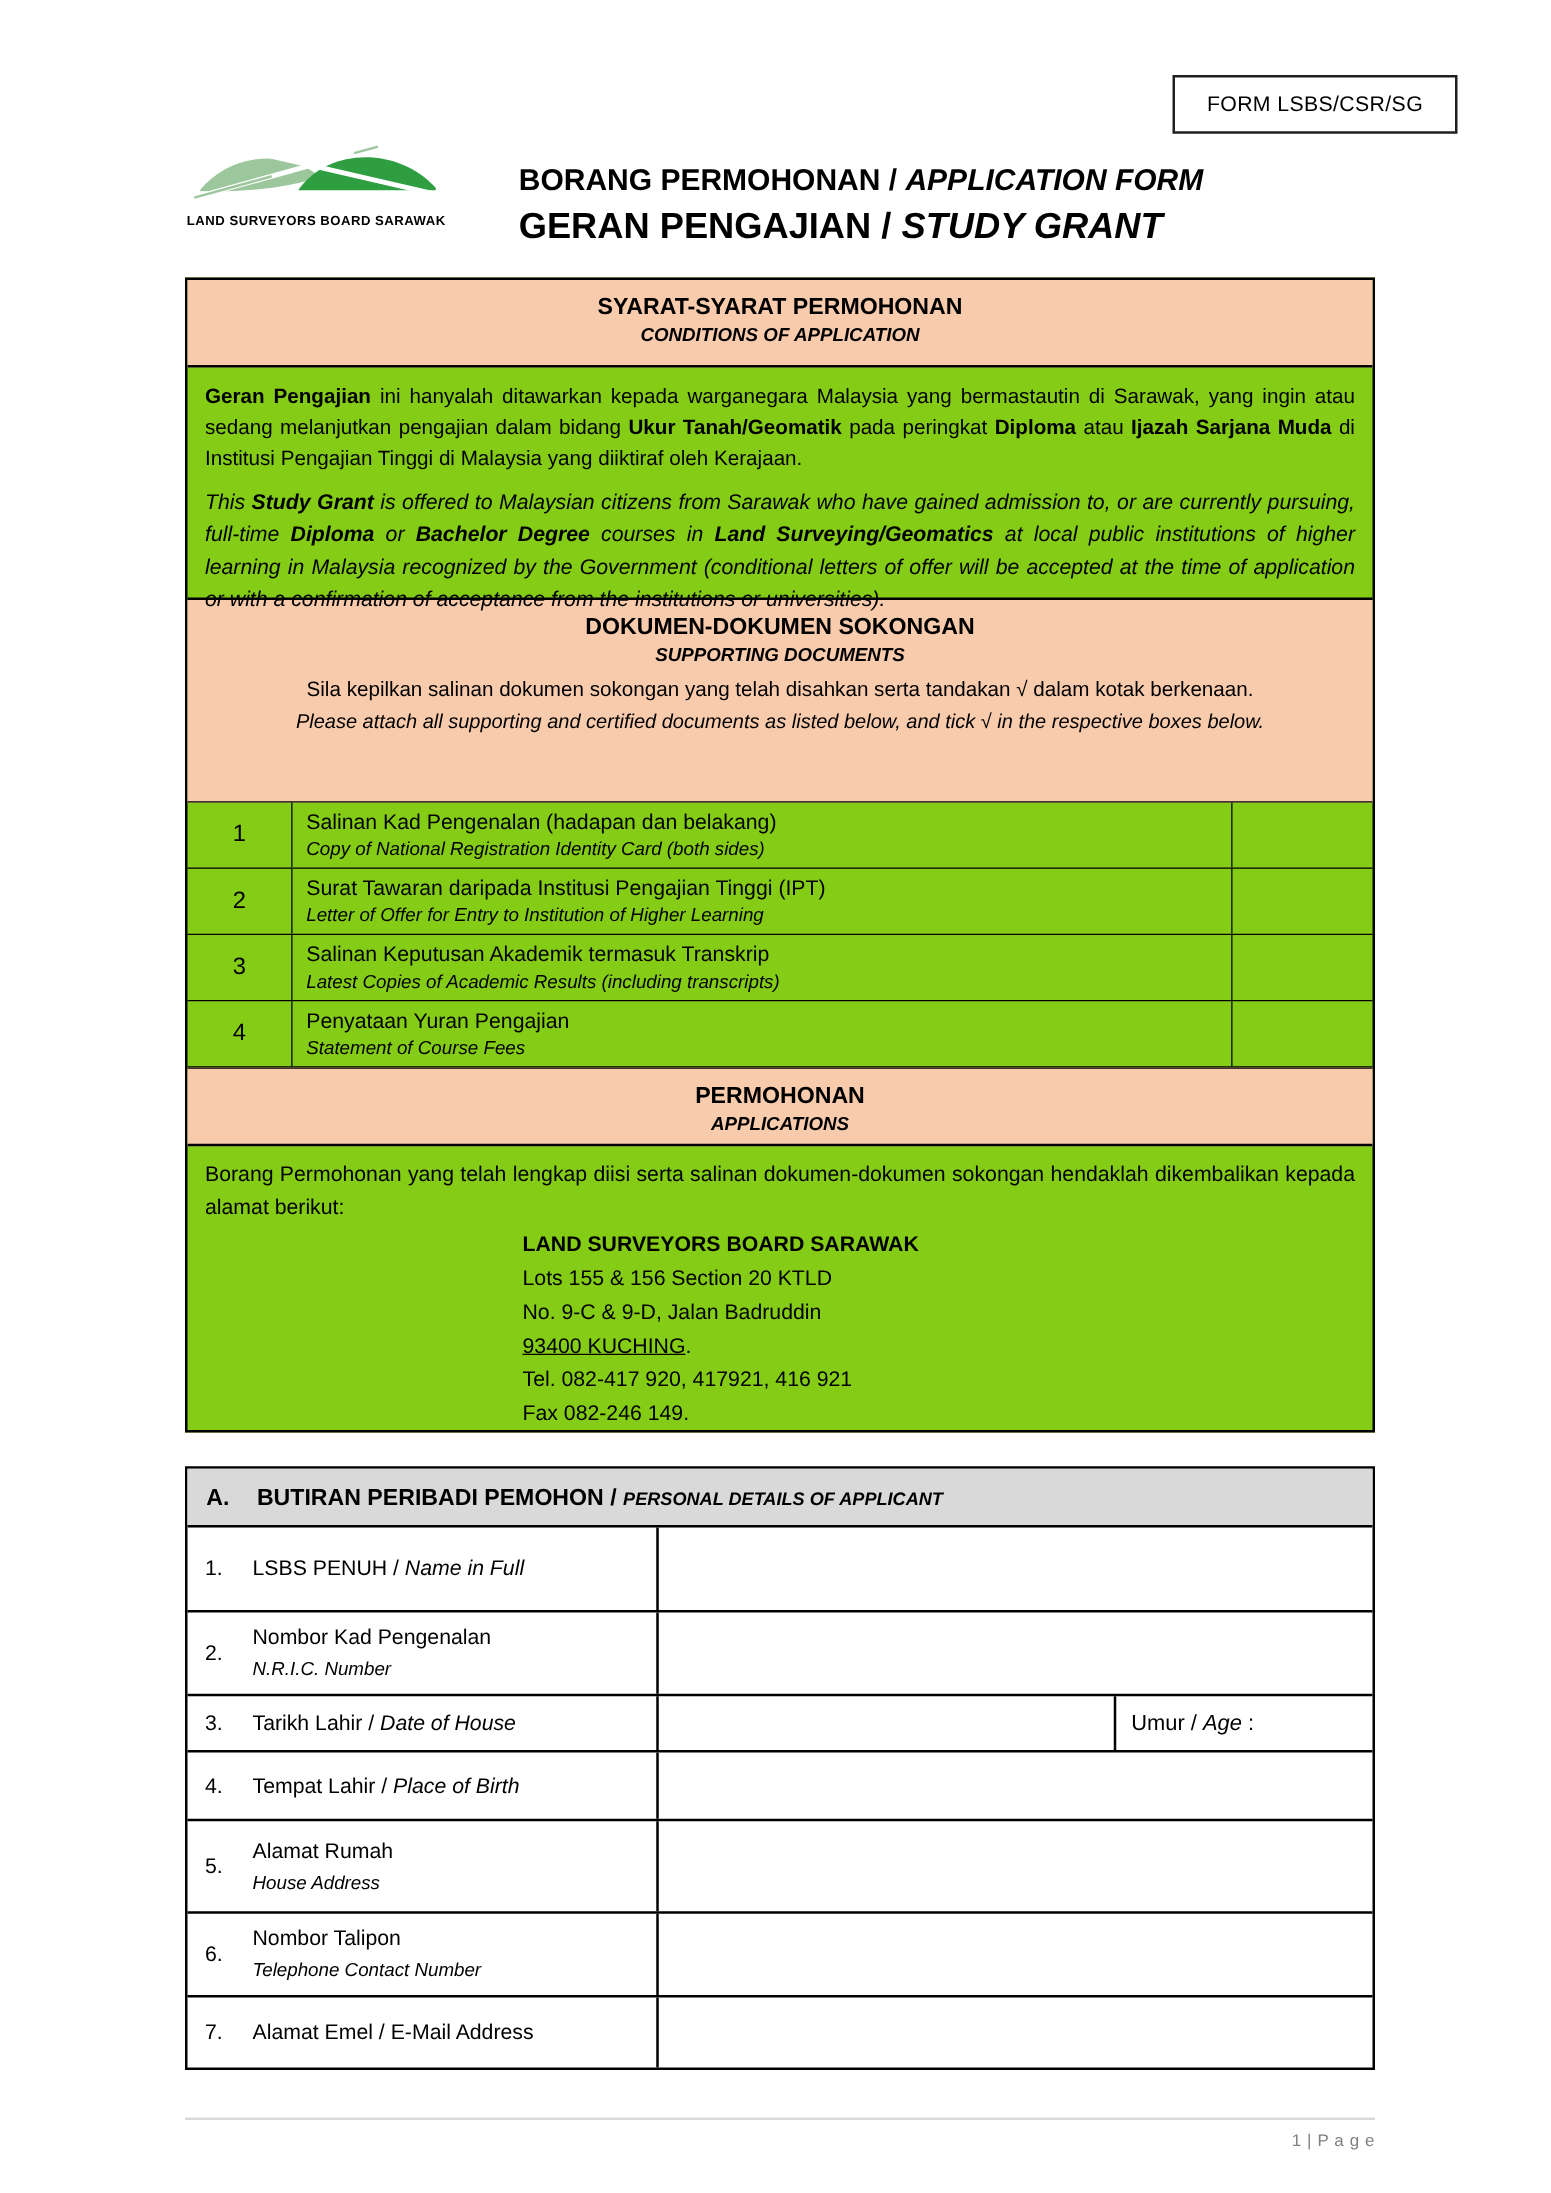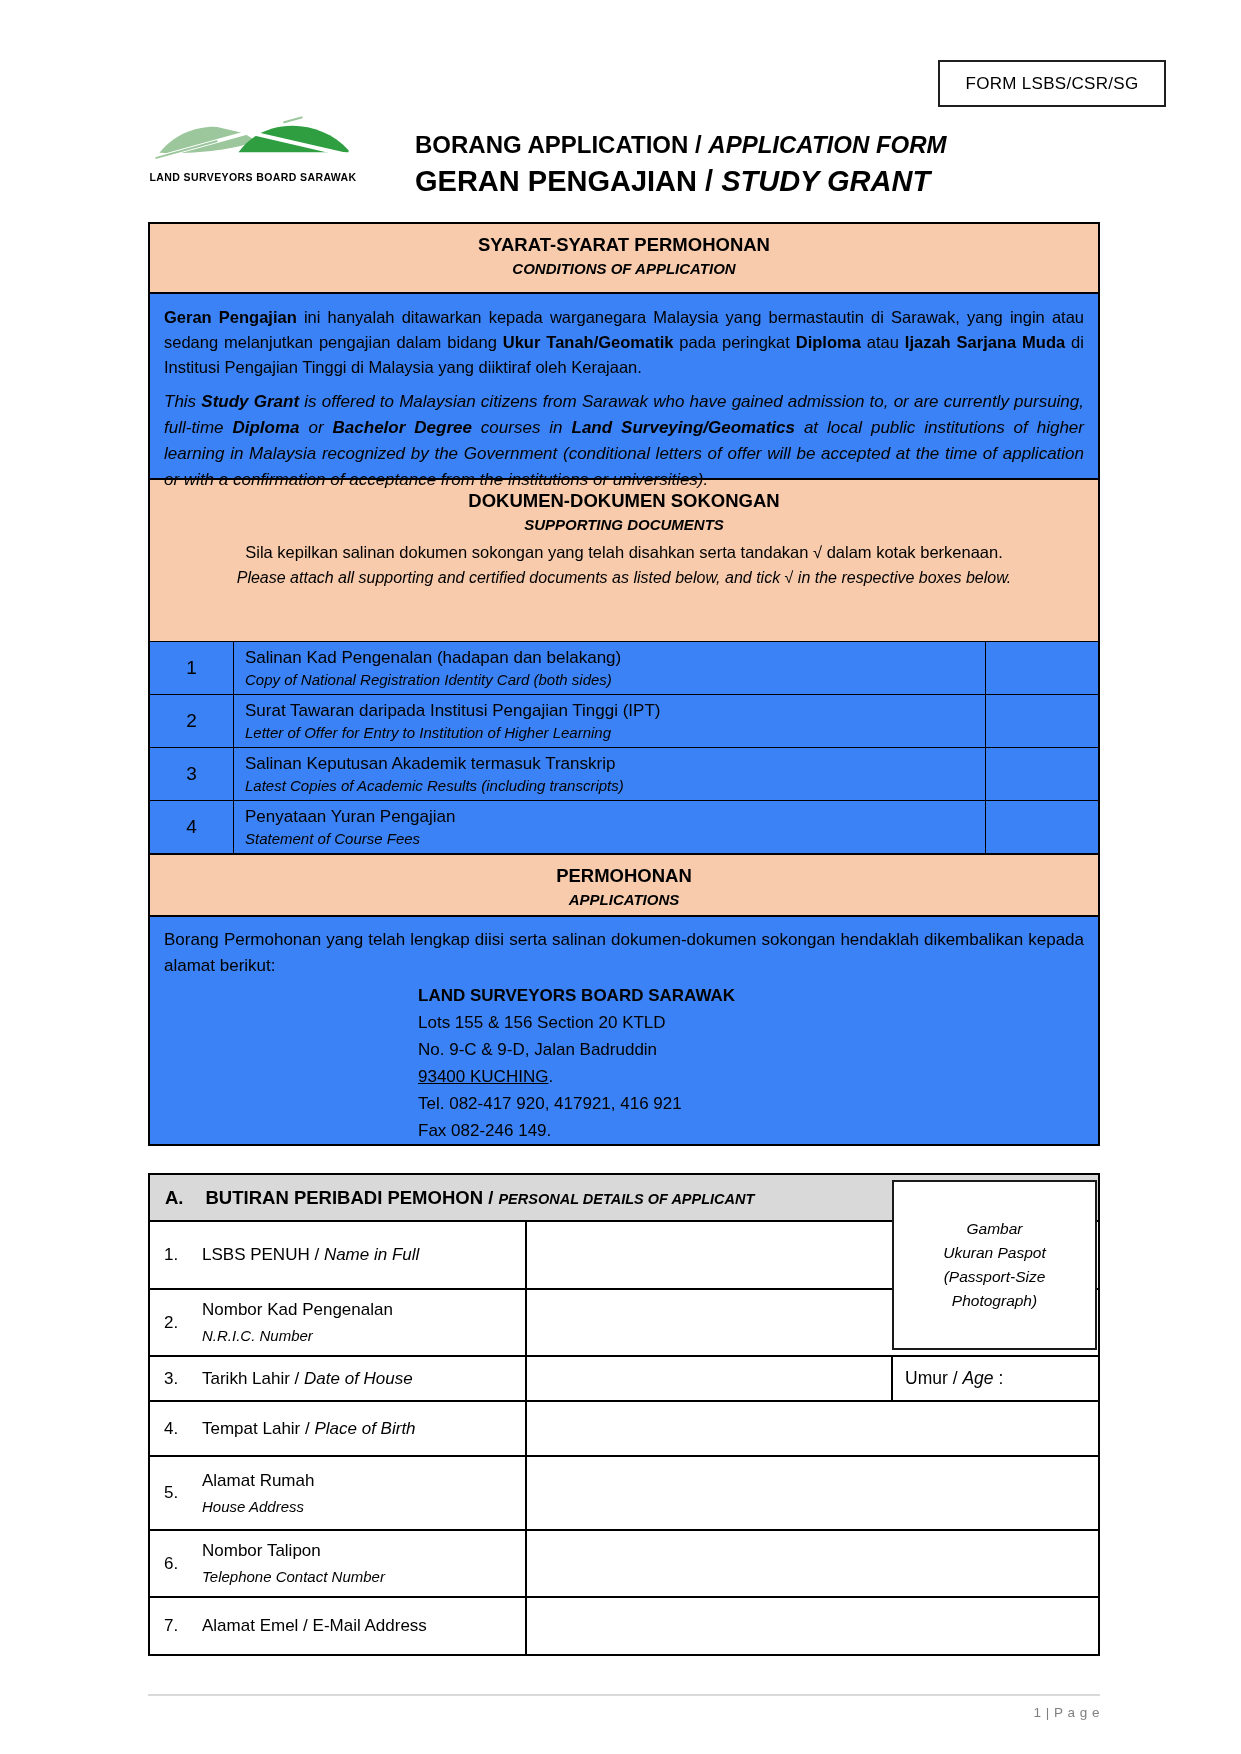--- a/index.html
+++ b/index.html
@@ -20,21 +20,21 @@
   .logo { position:absolute; left:146px; top:112px; width:214px; text-align:center; }
   .logo svg { display:block; margin:0 auto; }
   .logo-text { font-size:10.5px; font-weight:bold; letter-spacing:0.4px; margin-top:1px; white-space:nowrap; }
 
   
   .titles { position:absolute; left:415px; top:130px; white-space:nowrap; }
   .title-l1 { font-size:24px; line-height:30px; }
   .title-l2 { font-size:29px; line-height:36px; margin-top:3px; }
 
   
-  .cond { position:absolute; left:148px; top:222px; width:952px; border:2px solid #000; background:#3b82f6; }
+  .cond { position:absolute; left:148px; top:222px; width:952px; border:2px solid #000; background:#84cc16; }
   .band { text-align:center; border-bottom:2px solid #000; padding:8px 10px; }
   .band .t1 { font-weight:bold; font-size:18.5px; line-height:26px; }
   .band .t2 { font-weight:bold; font-style:italic; font-size:15px; line-height:22px; }
   .band .t3 { font-size:16.5px; line-height:26px; margin-top:3px; }
   .band .t4 { font-style:italic; font-size:16px; line-height:25px; }
   .band1 { height:70px; }
   .band2 { height:162px; border-bottom-width:1.5px; }
   .band3 { height:63px; border-top:0.5px solid #000; }
 
   .cond-body { height:186px; padding:11px 14px; border-bottom:2px solid #000; }
@@ -102,21 +102,21 @@
         <path d="M2,70 L225,8" stroke="#ffffff" stroke-width="6" fill="none"></path>
         <path d="M62,12 L296,66" stroke="#ffffff" stroke-width="6" fill="none"></path>
         <path d="M2,70 L96,44" stroke="#9cc79c" stroke-width="3" fill="none"></path>
         <path d="M196,16 L225,8" stroke="#9cc79c" stroke-width="3" fill="none"></path>
       </svg>
     </span>
     <div class="logo-text">LAND SURVEYORS BOARD SARAWAK</div>
   </div>
 
   <div class="titles">
-    <div class="title-l1"><span style="font-weight: bold;">BORANG APPLICATION</span><span style="font-weight: bold;"> / </span><span style="font-weight: bold; font-style: italic;">APPLICATION FORM</span></div>
+    <div class="title-l1"><span style="font-weight: bold;">BORANG PERMOHONAN</span><span style="font-weight: bold;"> / </span><span style="font-weight: bold; font-style: italic;">APPLICATION FORM</span></div>
     <div class="title-l2"><span style="font-weight: bold;">GERAN PENGAJIAN</span><span style="font-weight: bold;"> / </span><span style="font-weight: bold; font-style: italic;">STUDY GRANT</span></div>
   </div>
 
   <div class="cond">
 
     <div class="band band1" style="background:#f8cbad">
       <div class="t1">SYARAT-SYARAT PERMOHONAN</div>
       <div class="t2">CONDITIONS OF APPLICATION</div>
     </div>
 
@@ -186,26 +186,20 @@
     </div>
   </div>
 
   <div class="personal">
 
     <div class="pd-header">
       <span class="pd-a">A.</span>
       <span class="pd-title"><span style="font-weight: bold;">BUTIRAN PERIBADI PEMOHON</span><span style="font-weight: bold;"> / </span><span style="font-weight: bold; font-style: italic; font-size: 14.5px; text-align: center;">PERSONAL DETAILS OF APPLICANT</span></span>
     </div>
 
-    <div class="photo-box">
-      <div>Gambar</div>
-      <div>Ukuran Paspot</div>
-      <div>(Passport-Size</div>
-      <div>Photograph)</div>
-    </div>
 
     <div class="p-row r1">
       <div class="p-label">
         <span class="p-no">1.</span>
         <span class="p-text"><span>LSBS PENUH / </span><span style="font-style: italic;">Name in Full</span></span>
       </div>
       <div class="p-value"></div>
     </div>
 
     <div class="p-row r2">

